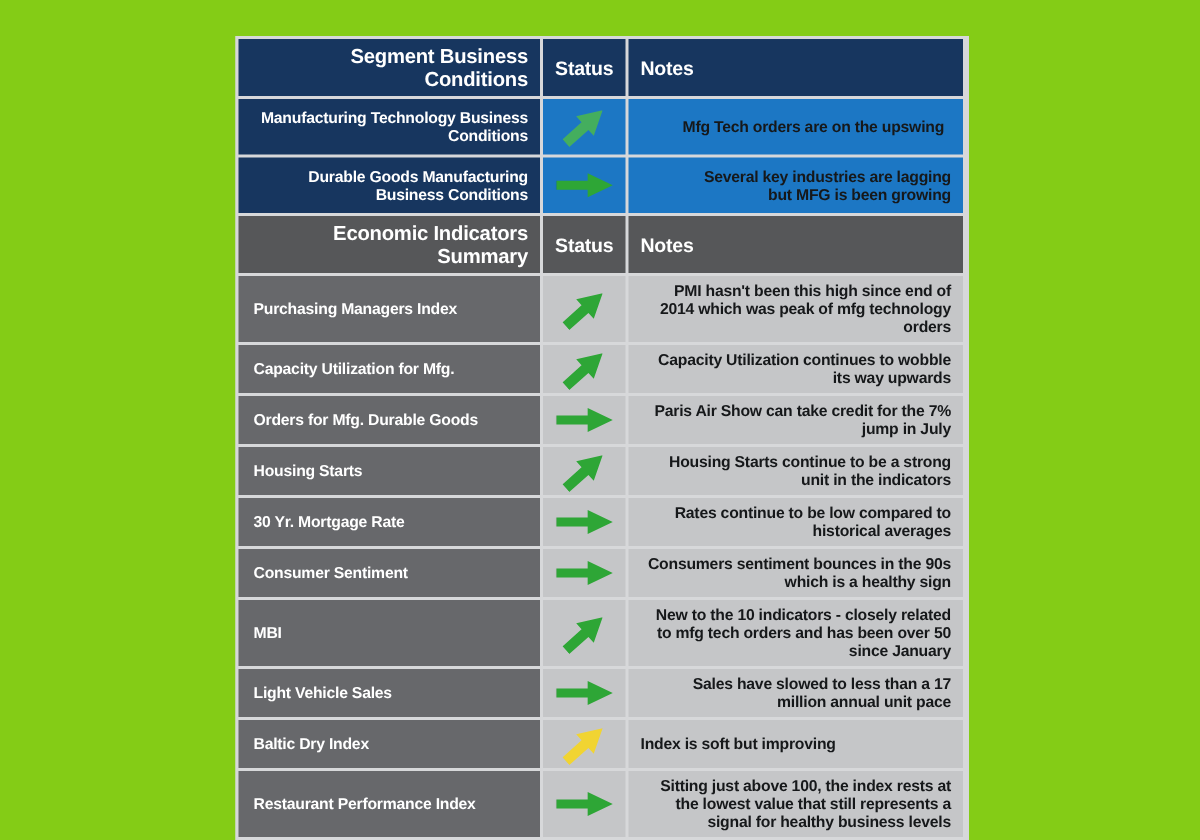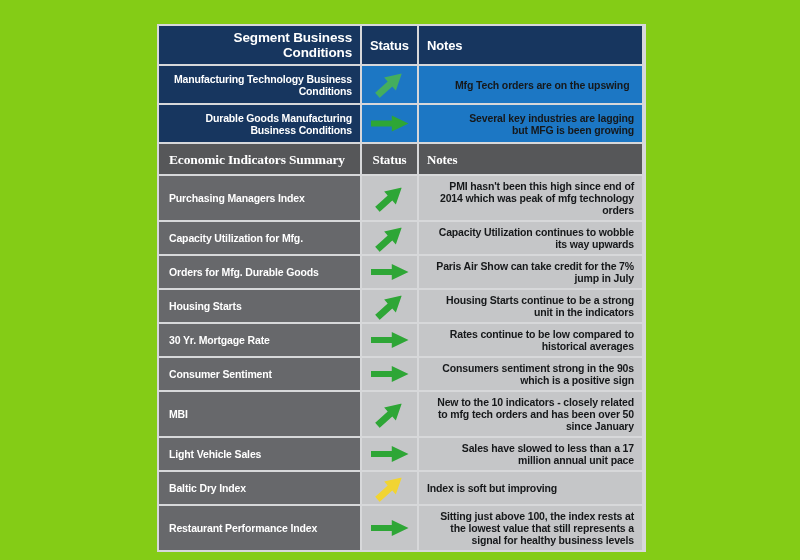--- a/index.html
+++ b/index.html
@@ -59,21 +59,21 @@
   .header-row .cell {
     font-weight: 700;
     font-size: 13px;
     line-height: 15px;
     color: #ffffff;
     min-height: 22px;
   }
   .header-row .cell.label { font-size: 13.5px; }
   .header-row .cell.status { justify-content: center; }
   .header-row.segment .cell { background: var(--navy, #17365f); }
-  .header-row.economic .cell { background: var(--header_gray, #565759); font-family: Liberation Serif, serif; }
+  .header-row.economic .cell { background: var(--header_gray, #565759); }
   
   .data-row { min-height: 32px; }
   .data-row.segment { min-height: 37px; }
   .data-row.segment .cell.label {
     background: var(--navy, #17365f);
     color: #ffffff;
   }
   .data-row.segment .cell.status,
   .data-row.segment .cell.notes {
     background: var(--blue, #1c77c4);
@@ -169,21 +169,21 @@
         <div class="cell status">
           <span class="arrow flat" style="color: rgb(46, 166, 54);"></span>
         </div>
         <div class="cell notes">Rates continue to be low compared to historical averages</div>
       </div>
       <div class="row data-row economic">
         <div class="cell label">Consumer Sentiment</div>
         <div class="cell status">
           <span class="arrow flat" style="color: rgb(46, 166, 54);"></span>
         </div>
-        <div class="cell notes">Consumers sentiment strong in the 90s which is a positive sign</div>
+        <div class="cell notes">Consumers sentiment bounces in the 90s which is a healthy sign</div>
       </div>
       <div class="row data-row economic">
         <div class="cell label">MBI</div>
         <div class="cell status">
           <span class="arrow diag" style="color: rgb(46, 166, 54);"></span>
         </div>
         <div class="cell notes">New to the 10 indicators - closely related to mfg tech orders and has been over 50 since January</div>
       </div>
       <div class="row data-row economic">
         <div class="cell label">Light Vehicle Sales</div>

